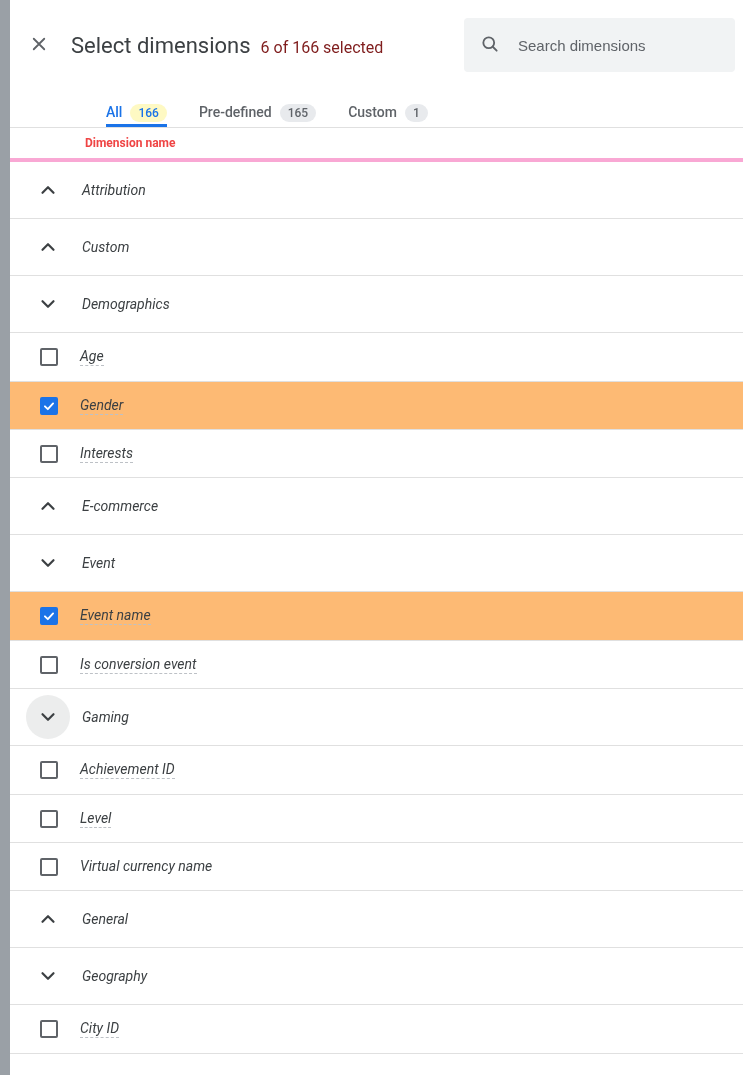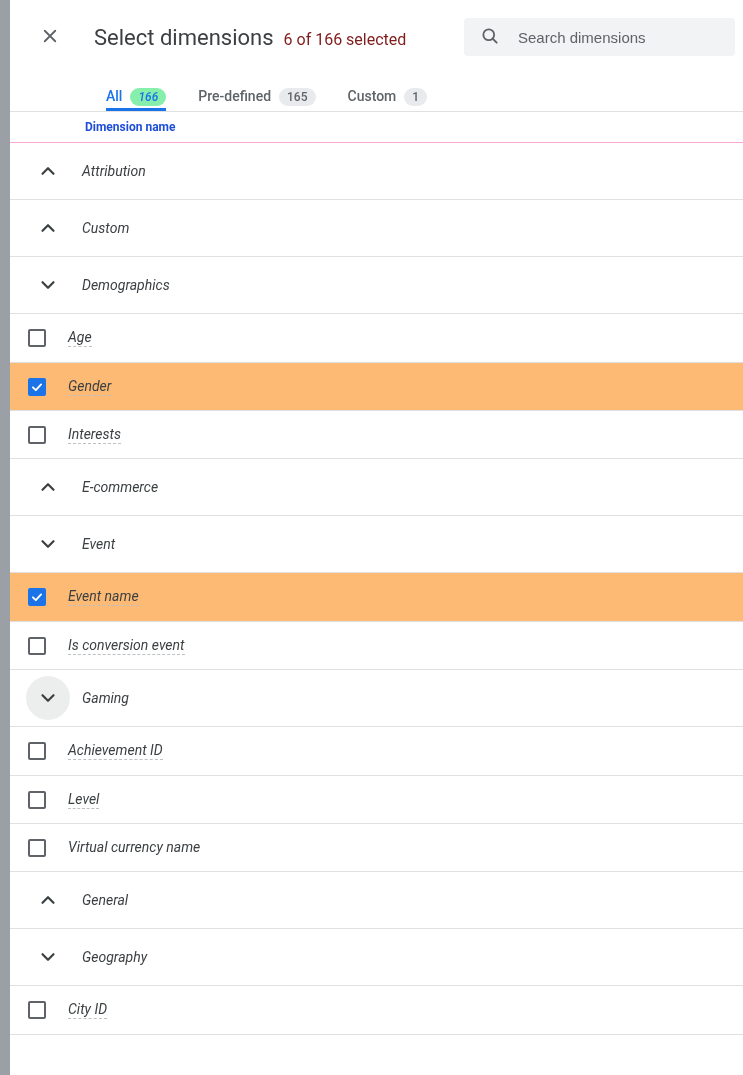--- a/index.html
+++ b/index.html
@@ -14,22 +14,22 @@
     width: 743px;
     height: 1075px;
     position: relative;
     background: #fff;
     border-left: 10px solid #9aa0a6;
   }
   
   .header {
     display: flex;
     align-items: center;
-    padding: 18px 8px 18px 28px;
-    gap: 32px;
+    padding: 18px 8px 18px 17px;
+    gap: 20px;
   }
   .close-btn {
     width: 24px; height: 24px;
     display: flex; align-items: center; justify-content: center;
     color: #5f6368;
     cursor: pointer;
     flex-shrink: 0;
   }
   .close-btn svg { width: 18px; height: 18px; }
   .title-wrap {
@@ -45,21 +45,21 @@
   }
   .subtitle {
     font-size: 16px;
     color: #7f1d1d;
   }
   .search-box {
     display: flex;
     align-items: center;
     background: #f1f3f4;
     border-radius: 4px;
-    height: 38px;
+    height: 54px;
     padding: 0 16px;
     gap: 16px;
     min-width: 270px;
     flex-shrink: 0;
   }
   .search-box svg { width: 20px; height: 20px; color: #5f6368; }
   .search-input {
     border: none;
     background: transparent;
     outline: none;
@@ -94,32 +94,31 @@
   }
   .tab .badge {
     background: #e8eaed;
     color: #5f6368;
     border-radius: 10px;
     font-size: 12px;
     font-weight: 500;
     padding: 2px 8px;
   }
   .tab.active .badge {
-    background: #86efac;
+    background: #fef9c3;
     color: #1a73e8;
-    font-style: italic;
   }
 
   
   .list-header {
     font-size: 12px;
     font-weight: 700;
-    color: #1d4ed8;
+    color: #ef4444;
     padding: 8px 0 8px 75px;
-    border-bottom: 1px solid #f9a8d4;
+    border-bottom: 4px solid #f9a8d4;
   }
 
   
   .row {
     display: flex;
     align-items: center;
     min-height: 48px;
     padding: 0 10px 0 26px;
     gap: 22px;
     background: #fff;
@@ -148,21 +147,21 @@
     font-size: 14px;
     color: #3c4043;
   }
   .children {
     border-top: 1px solid #e0e0e0;
     box-shadow: inset 0 2px 3px -1px rgba(0,0,0,.06);
   }
   .row.item {
     border-top: 1px solid #e0e0e0;
     height: 46px;
-    padding-left: 18px;
+    padding-left: 30px;
   }
   .row.item:first-child { border-top: none; }
   .row.item.selected {
     background: #fdba74;
   }
   .checkbox {
     width: 18px; height: 18px;
     border: 2px solid #5f6368;
     border-radius: 2px;
     flex-shrink: 0;

